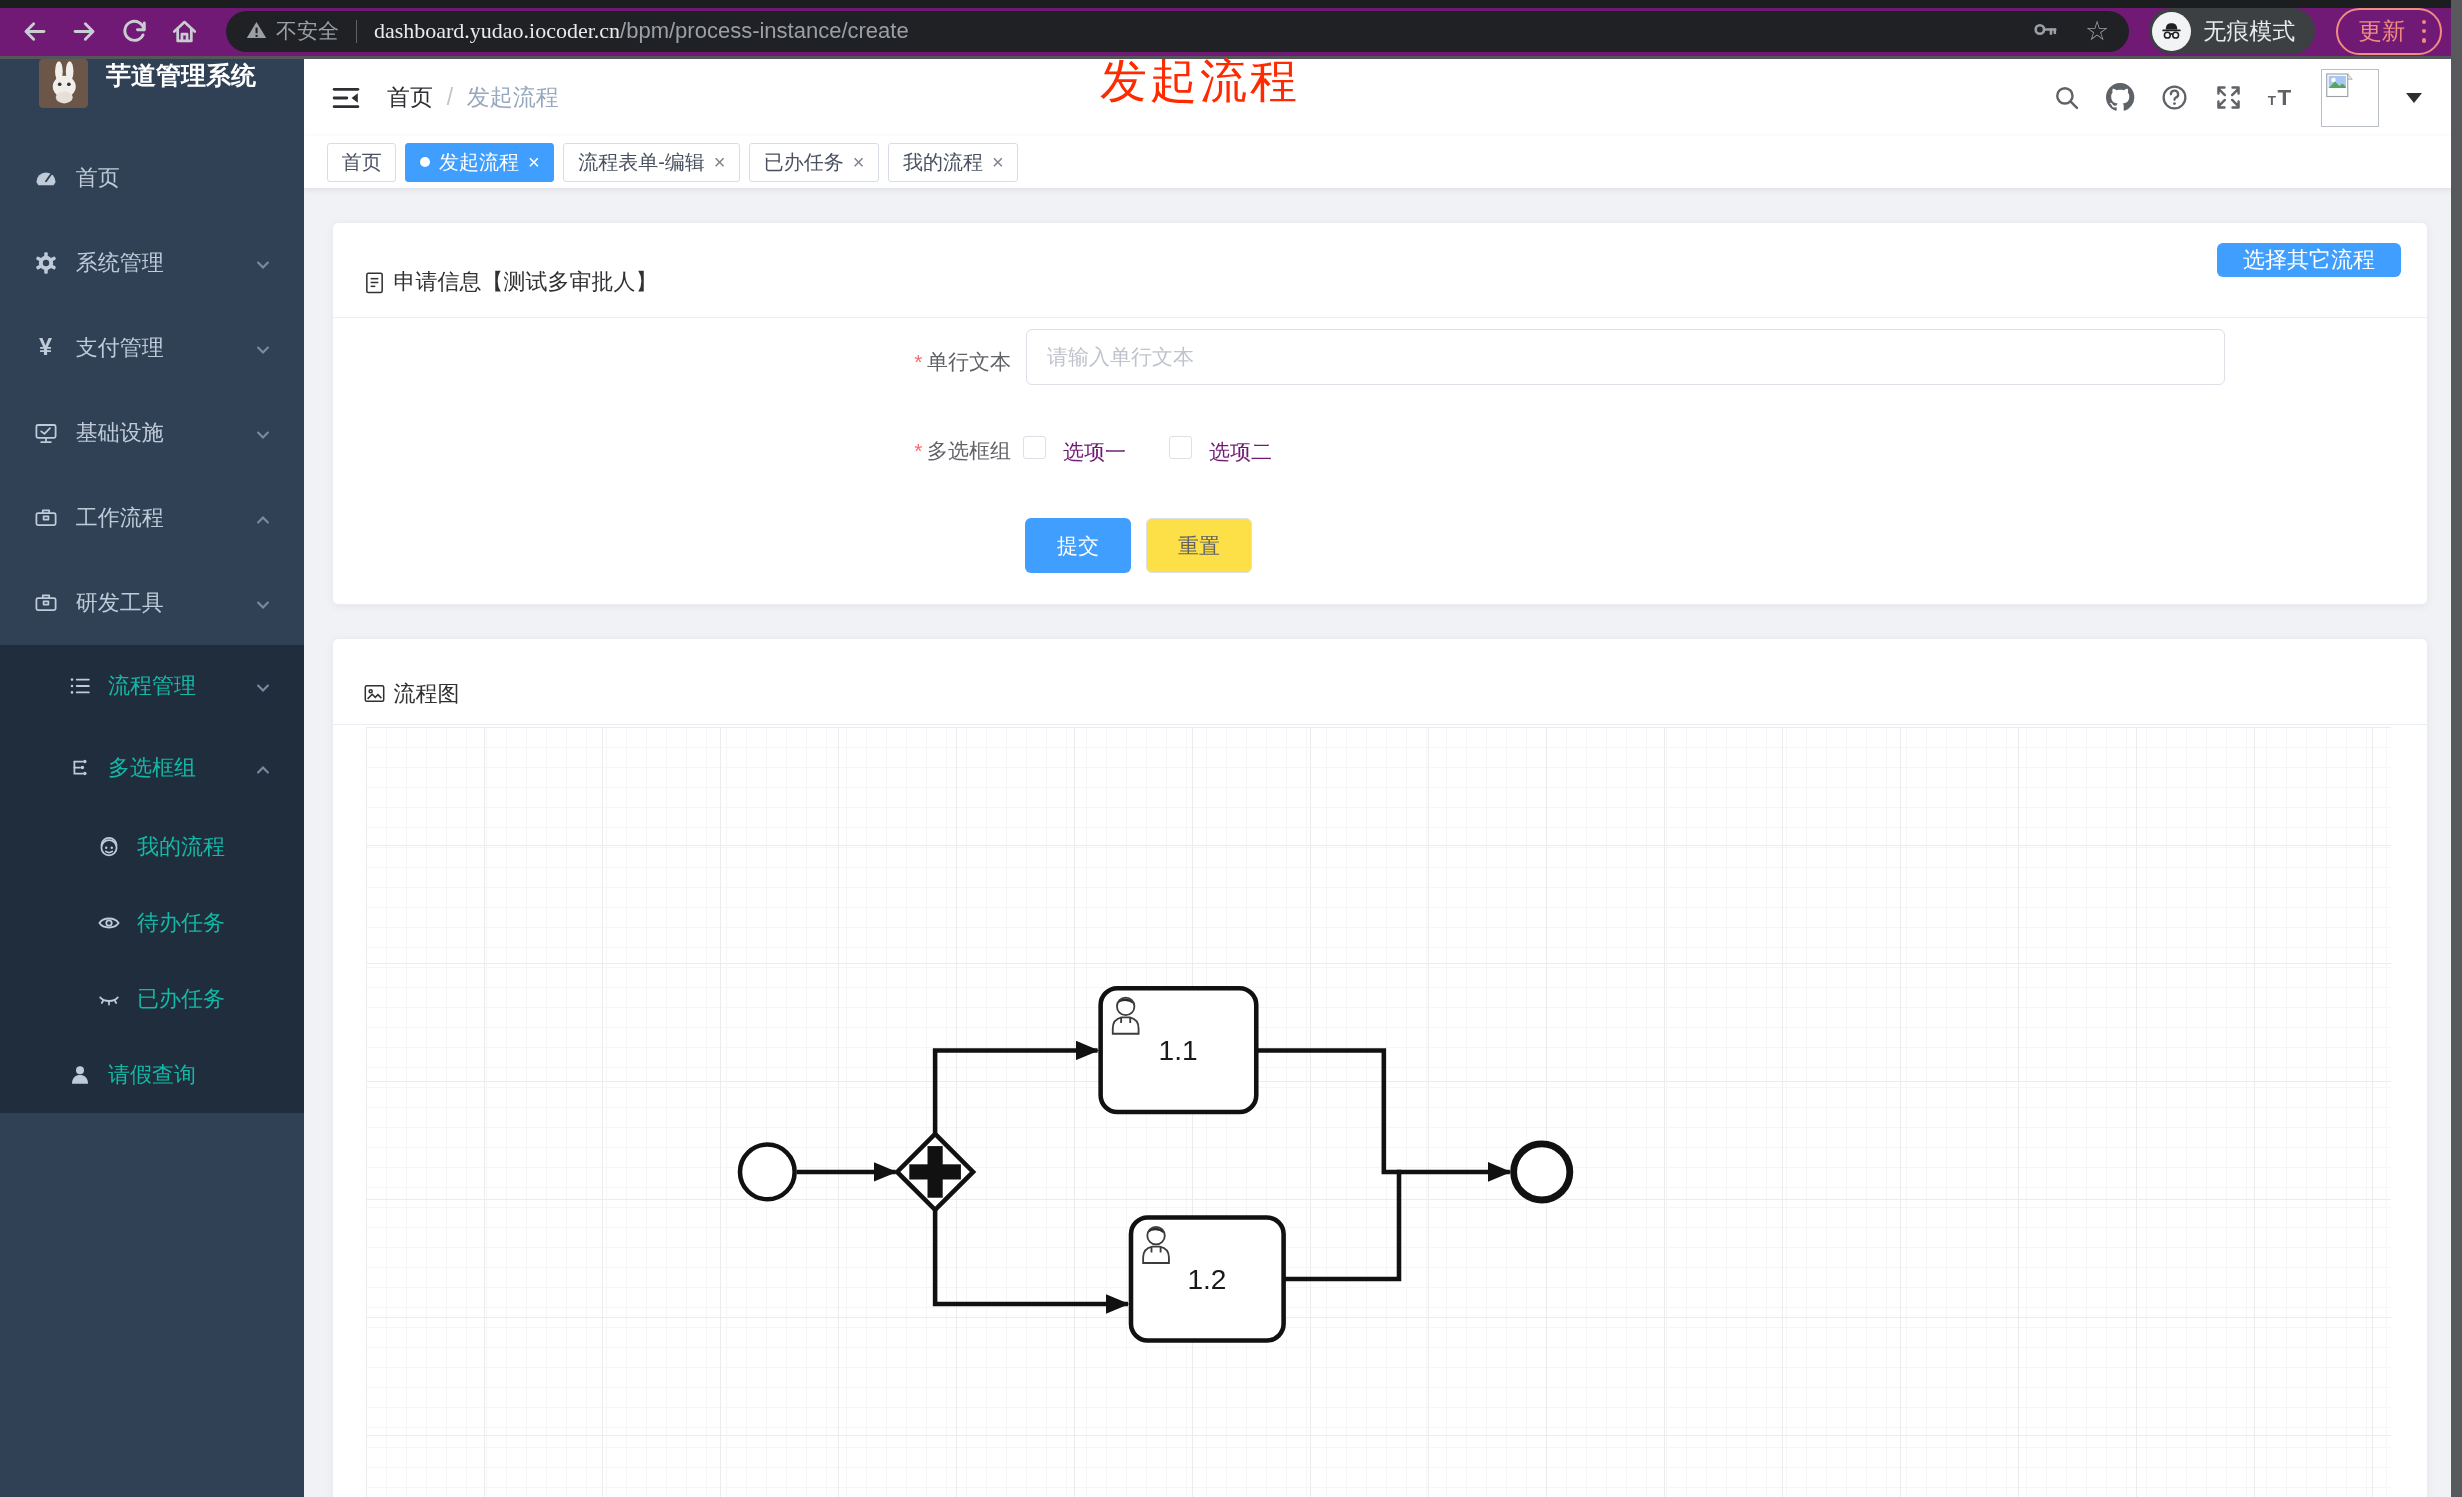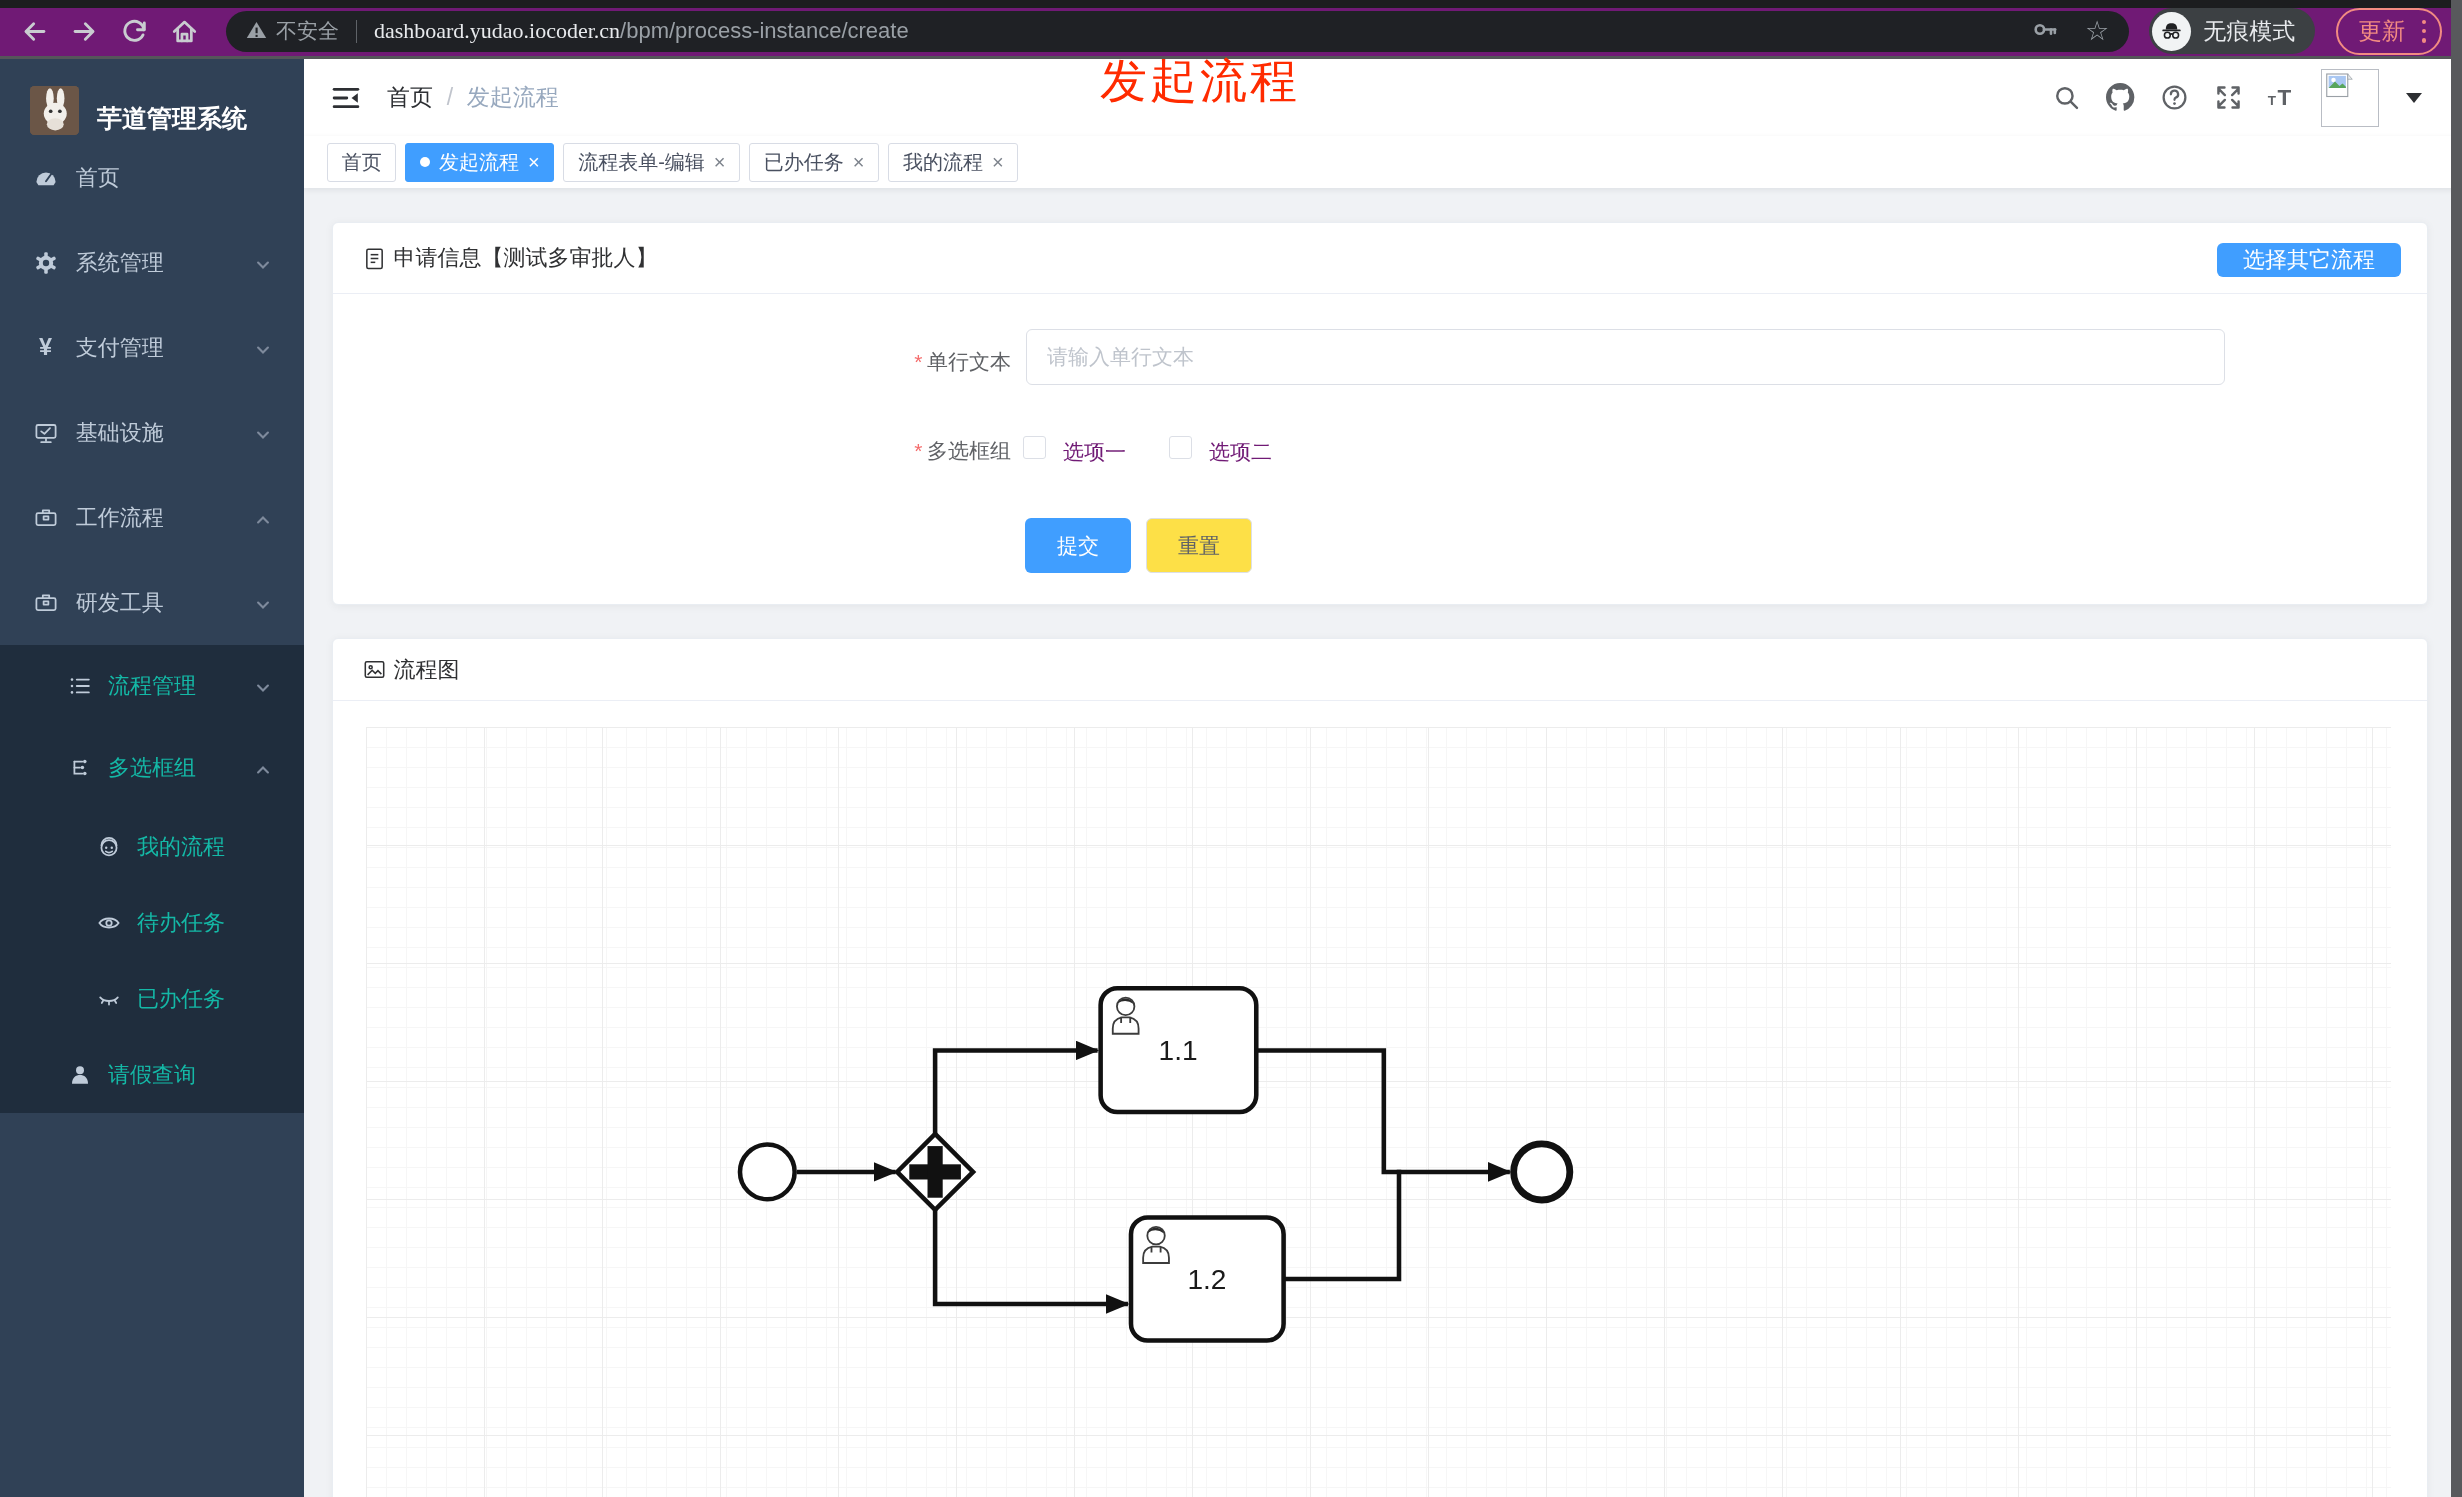--- a/index.html
+++ b/index.html
@@ -28,21 +28,21 @@
                  padding:0 10.6px 0 20px; margin-left:21px; color:#f28b82; font-size:23.5px; flex:none; }
   .kebab { display:flex; flex-direction:column; gap:4.6px; margin-left:13.7px; padding:3px; }
   .kebab i { width:4.6px; height:4.6px; border-radius:50%; background:#f28b82; display:block; }
   .chrome-bottom { position:absolute; bottom:0; left:0; right:0; height:3px; background:#55565a; }
 
   
   .edge-strip { position:absolute; top:0; right:0; width:10.6px; height:1498px; background:#58595c; z-index:60; }
 
   
   .sidebar { position:absolute; left:0; top:59px; width:304px; height:1439px; background:#304156; z-index:10; }
-  .logo-row { height:76px; display:flex; align-items:flex-end; padding-left:30px; }
+  .logo-row { height:76px; display:flex; align-items:flex-start; padding-left:39px; }
   .logo-img { width:49px; height:49px; border-radius:4.6px; background:#6b5647; overflow:hidden; flex:none; }
   .logo-title { color:#fff; font-size:25px; font-weight:700; margin-left:18px; white-space:nowrap; }
   .mi { height:85px; display:flex; align-items:center; padding:0 32px 0 32px; color:#bfcbd9; font-size:22px; cursor:pointer; }
   .mi .mi-icon { width:27px; height:27px; display:flex; align-items:center; justify-content:center; flex:none; color:#bfcbd9; }
   .mi .mi-label { margin-left:16.7px; white-space:nowrap; }
   .mi .chev { margin-left:auto; width:18px; height:18px; flex:none; }
   .submenu { background:#1f2d3d; }
   .smi { height:82px; display:flex; align-items:center; padding:0 32px 0 67px; color:#14b8a6; font-size:22px; cursor:pointer; }
   .smi .mi-icon { width:26px; height:26px; display:flex; align-items:center; justify-content:center; flex:none; color:#bfcbd9; }
   .smi .mi-label { margin-left:15px; white-space:nowrap; }
@@ -70,21 +70,21 @@
   .tag { height:39px; display:flex; align-items:center; border:0.8px solid #d8dce5; background:#fff; color:#495060;
          font-size:20px; padding:0 13.7px; border-radius:3px; cursor:pointer; white-space:nowrap; }
   .tag .tclose { margin-left:9px; font-size:20px; color:#7d838c; line-height:1; }
   .tag.active { background:#409eff; border-color:#409eff; color:#fff; }
   .tag.active .tclose { color:#fff; }
   .tag .dot { width:10px; height:10px; border-radius:50%; background:#fff; margin-right:9px; }
 
   .card { position:absolute; background:#fff; border:0.8px solid #e9edf2; border-radius:6px;
           box-shadow:0 1.5px 9px rgba(0,0,0,.05); }
   .card-hd { display:flex; align-items:center; padding-left:29px; border-bottom:0.8px solid #ebeef5;
-             font-size:22px; color:#303133; }
+             font-size:22px; color:#303133;margin-top:24px; }
   .card-hd .chd-icon { width:24px; height:24px; margin-right:7.6px; display:flex; align-items:center; justify-content:center; color:#303133; }
 
   .card-apply { left:28px; top:163px; width:2096px; height:383px; }
   .card-apply .card-hd { height:71px; }
   .btn-other { position:absolute; right:26px; top:20px; height:34px; padding:0 26px; background:#409eff; color:#fff;
                font-size:22px; border:none; border-radius:6px; cursor:pointer; }
 
   .f-label { position:absolute; font-size:21px; color:#606266; text-align:right; white-space:nowrap; }
   .req-star { color:#f56c6c; margin-right:4.6px; }
   .inp { position:absolute; left:693px; top:106px; width:1199px; height:56px; border:0.8px solid #dcdfe6; border-radius:6px;

